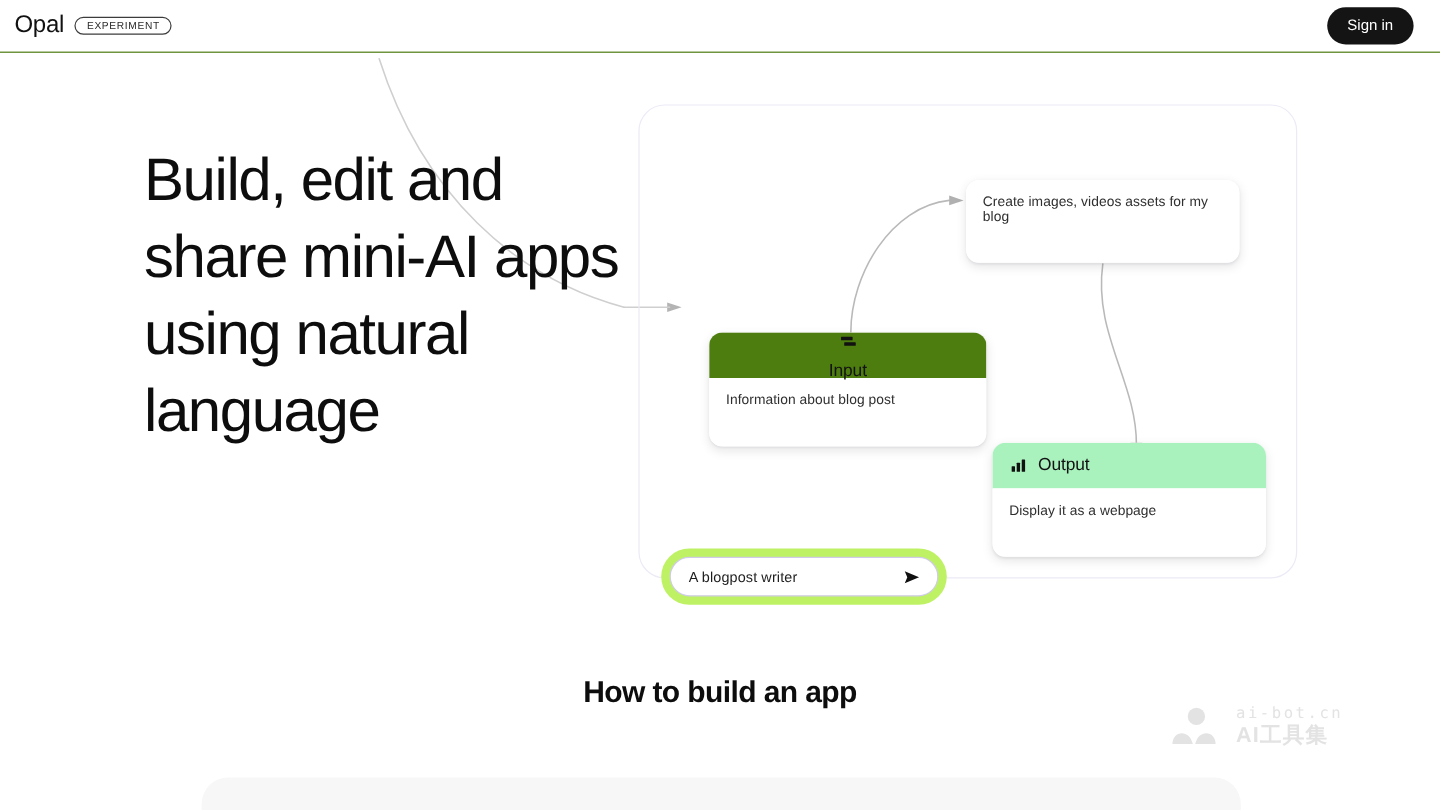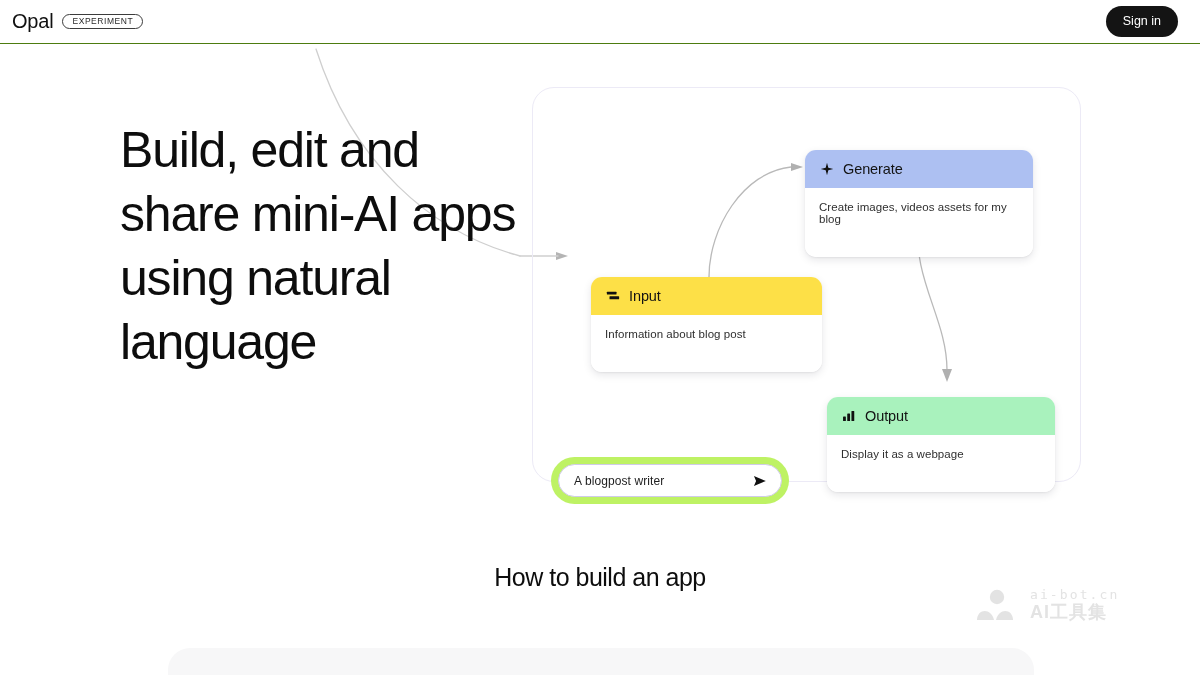--- a/index.html
+++ b/index.html
@@ -165,23 +165,23 @@
     align-items: center;
     justify-content: center;
     flex: none;
   }
 
   
   #node-generate { left: 272px; top: 62px; width: 228px; }
   #node-generate .node-header { background: #adc0f2; }
 
   #node-input { left: 58px; top: 189px; width: 231px; }
-  #node-input .node-header { background: #fde047; }
-
-  #node-output { left: 294px; top: 309px; width: 228px; }
+  #node-input .node-header { background: #4d7c0f; flex-direction: column; }
+
+  #node-output { left: 294px; top: 281px; width: 228px; }
   #node-output .node-header { background: #a9f2bd; }
 
   
   .prompt-wrap {
     position: absolute;
     left: 18px;
     top: 369px;
     width: 238px;
     height: 47px;
     background: #bef264;
@@ -220,21 +220,21 @@
   }
 
   
   .section-title {
     position: absolute;
     top: 563px;
     left: 0;
     width: 1200px;
     text-align: center;
     font-size: 25px;
-    font-weight: 400;
+    font-weight: 700;
     letter-spacing: -0.5px;
     color: #0d0d0d;
     z-index: 10;
   }
 
   .lower-panel {
     position: absolute;
     left: 168px;
     top: 648px;
     width: 866px;
@@ -300,28 +300,20 @@
     <svg class="canvas-wires" viewBox="0 0 549 395">
 
       <path d="M 176 189 C 176 140, 210 84, 258 79" fill="none" stroke="#b9b9b9" stroke-width="1.3" stroke-linecap="round"></path>
       <path d="M 270 79 L 258 75 L 258 83 Z" fill="#b0b0b0"></path>
 
       <path d="M 386 132 C 378 190, 414 230, 414 282" fill="none" stroke="#b9b9b9" stroke-width="1.3" stroke-linecap="round"></path>
       <path d="M 414 294 L 409 281 L 419 281 Z" fill="#b0b0b0"></path>
     </svg>
 
     <div class="node" id="node-generate">
-      <div class="node-header">
-        <span class="node-icon">
-          <svg viewBox="0 0 16 16" width="14" height="14">
-            <path d="M8 0.8 L9.5 6.5 L15.2 8 L9.5 9.5 L8 15.2 L6.5 9.5 L0.8 8 L6.5 6.5 Z" fill="#111111"></path>
-          </svg>
-        </span>
-        <span class="node-title">Generate</span>
-      </div>
       <div class="node-body">Create images, videos assets for my blog</div>
     </div>
 
     <div class="node" id="node-input">
       <div class="node-header">
         <span class="node-icon">
           <svg viewBox="0 0 16 16" width="14" height="14">
             <rect x="1" y="3" width="11" height="3.4" rx="0.6" fill="#111111"></rect>
             <rect x="4" y="8.2" width="11" height="3.4" rx="0.6" fill="#111111"></rect>
           </svg>

